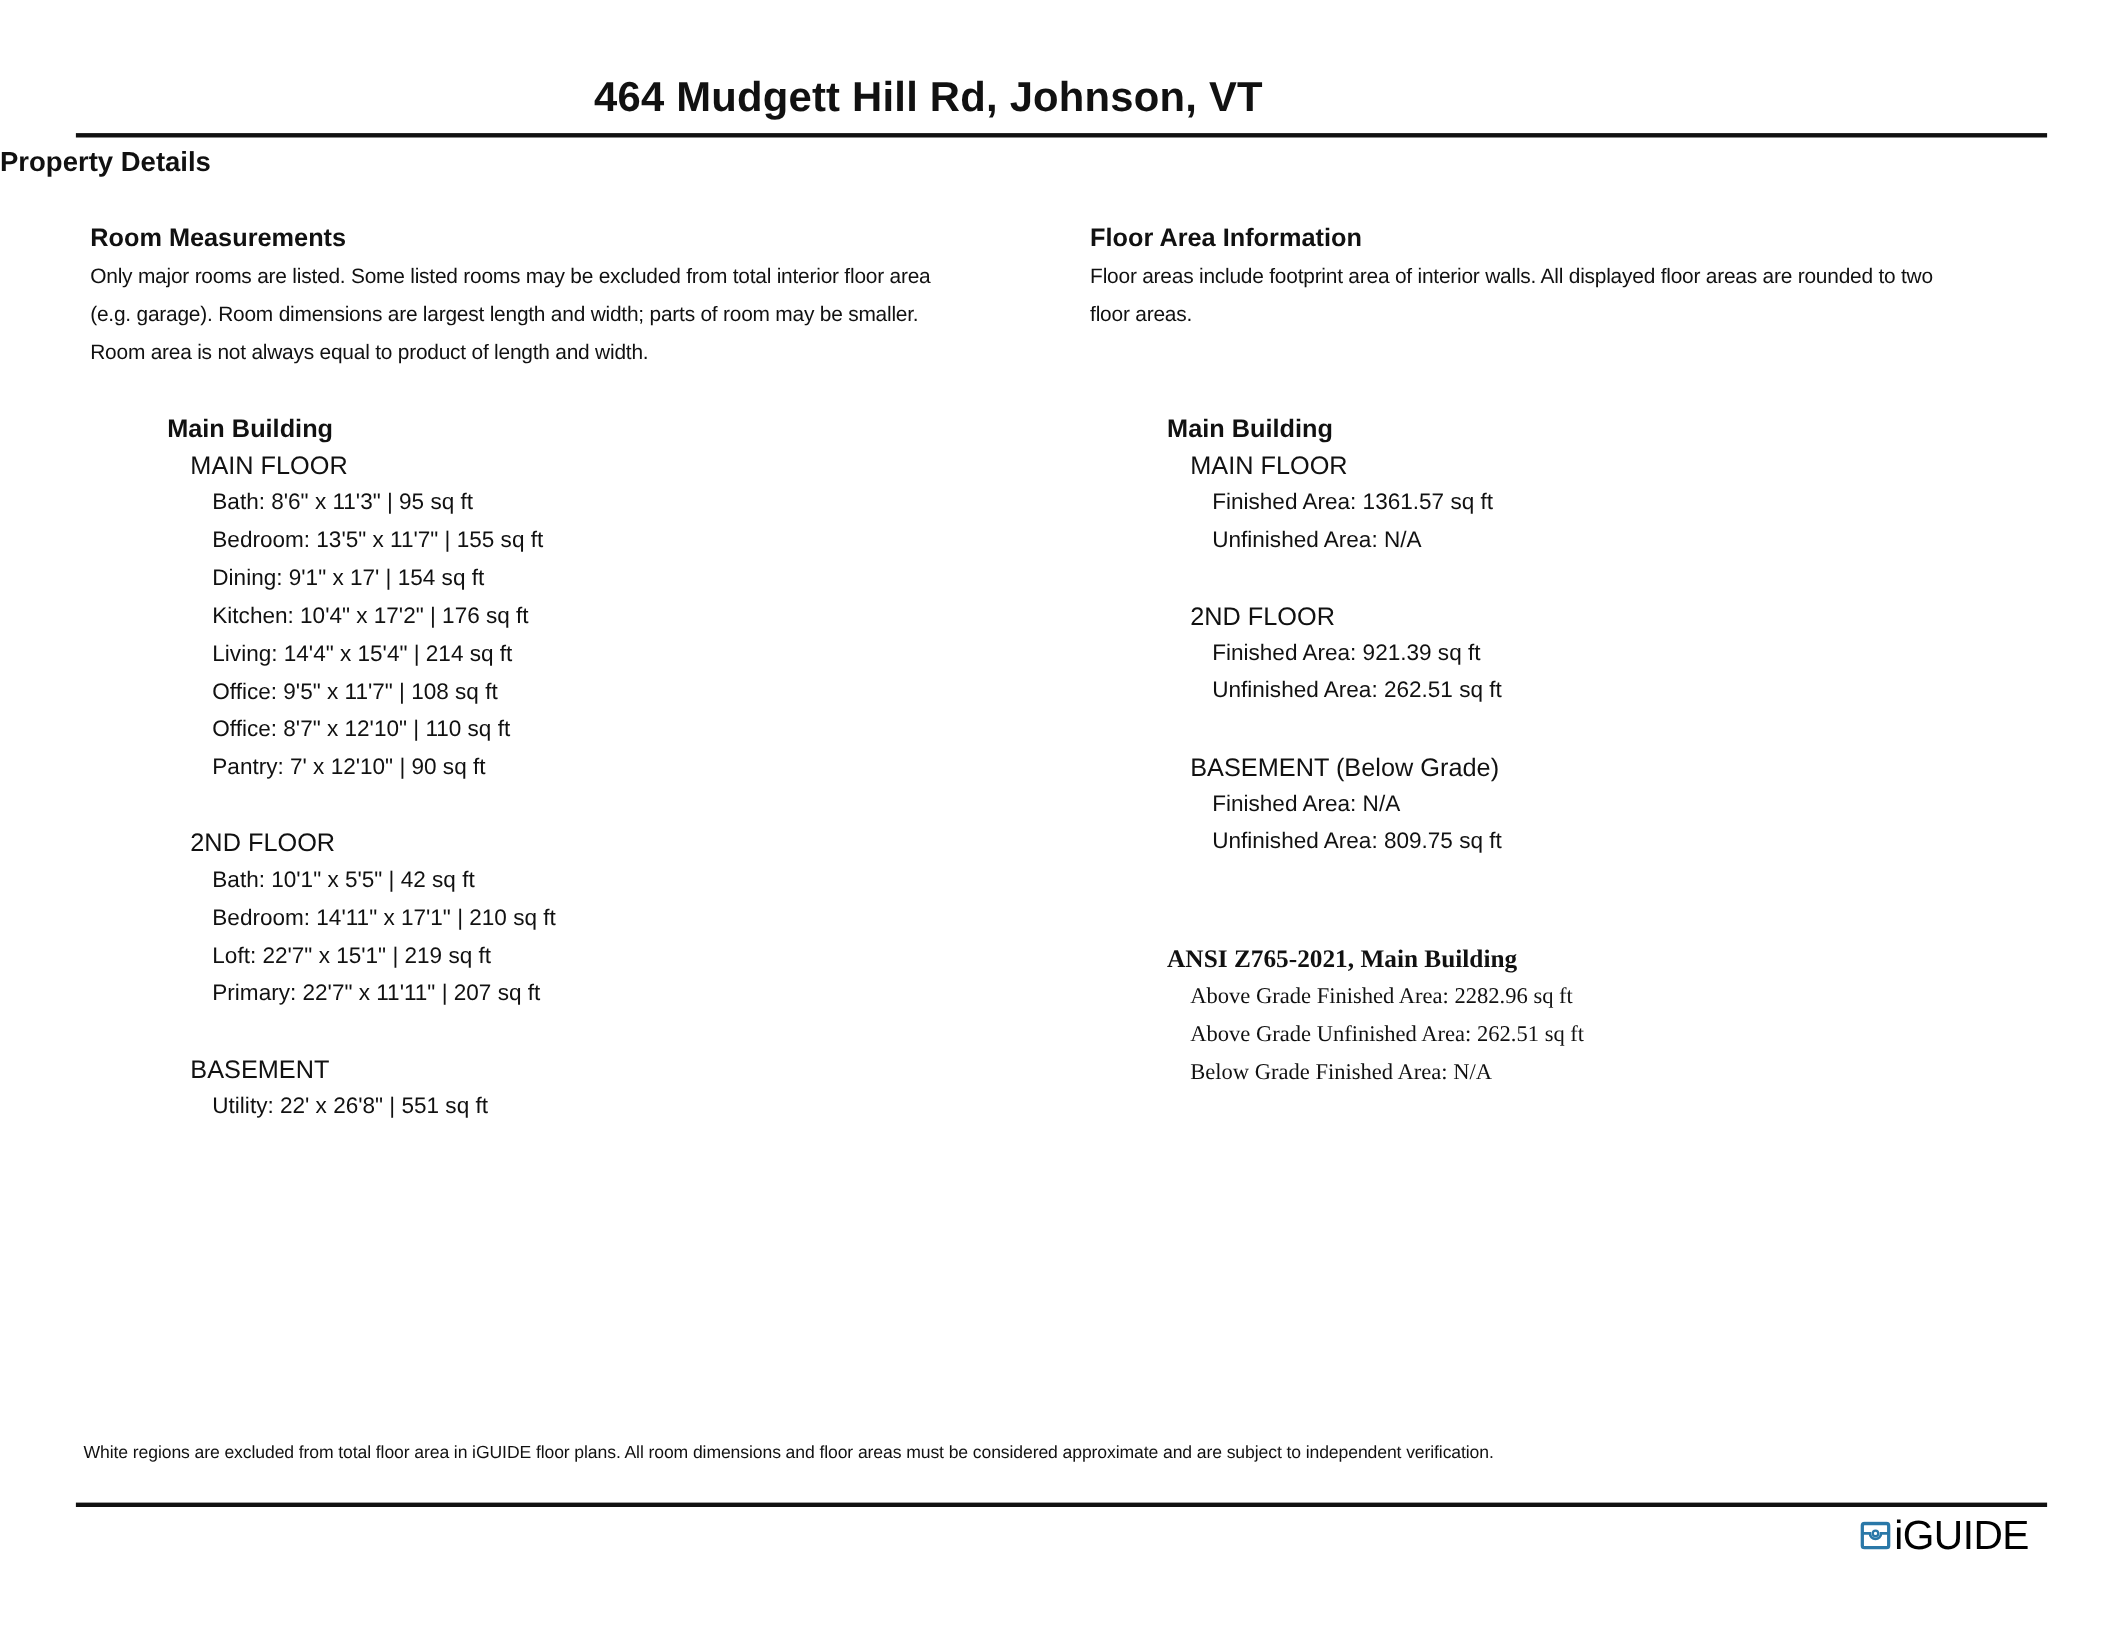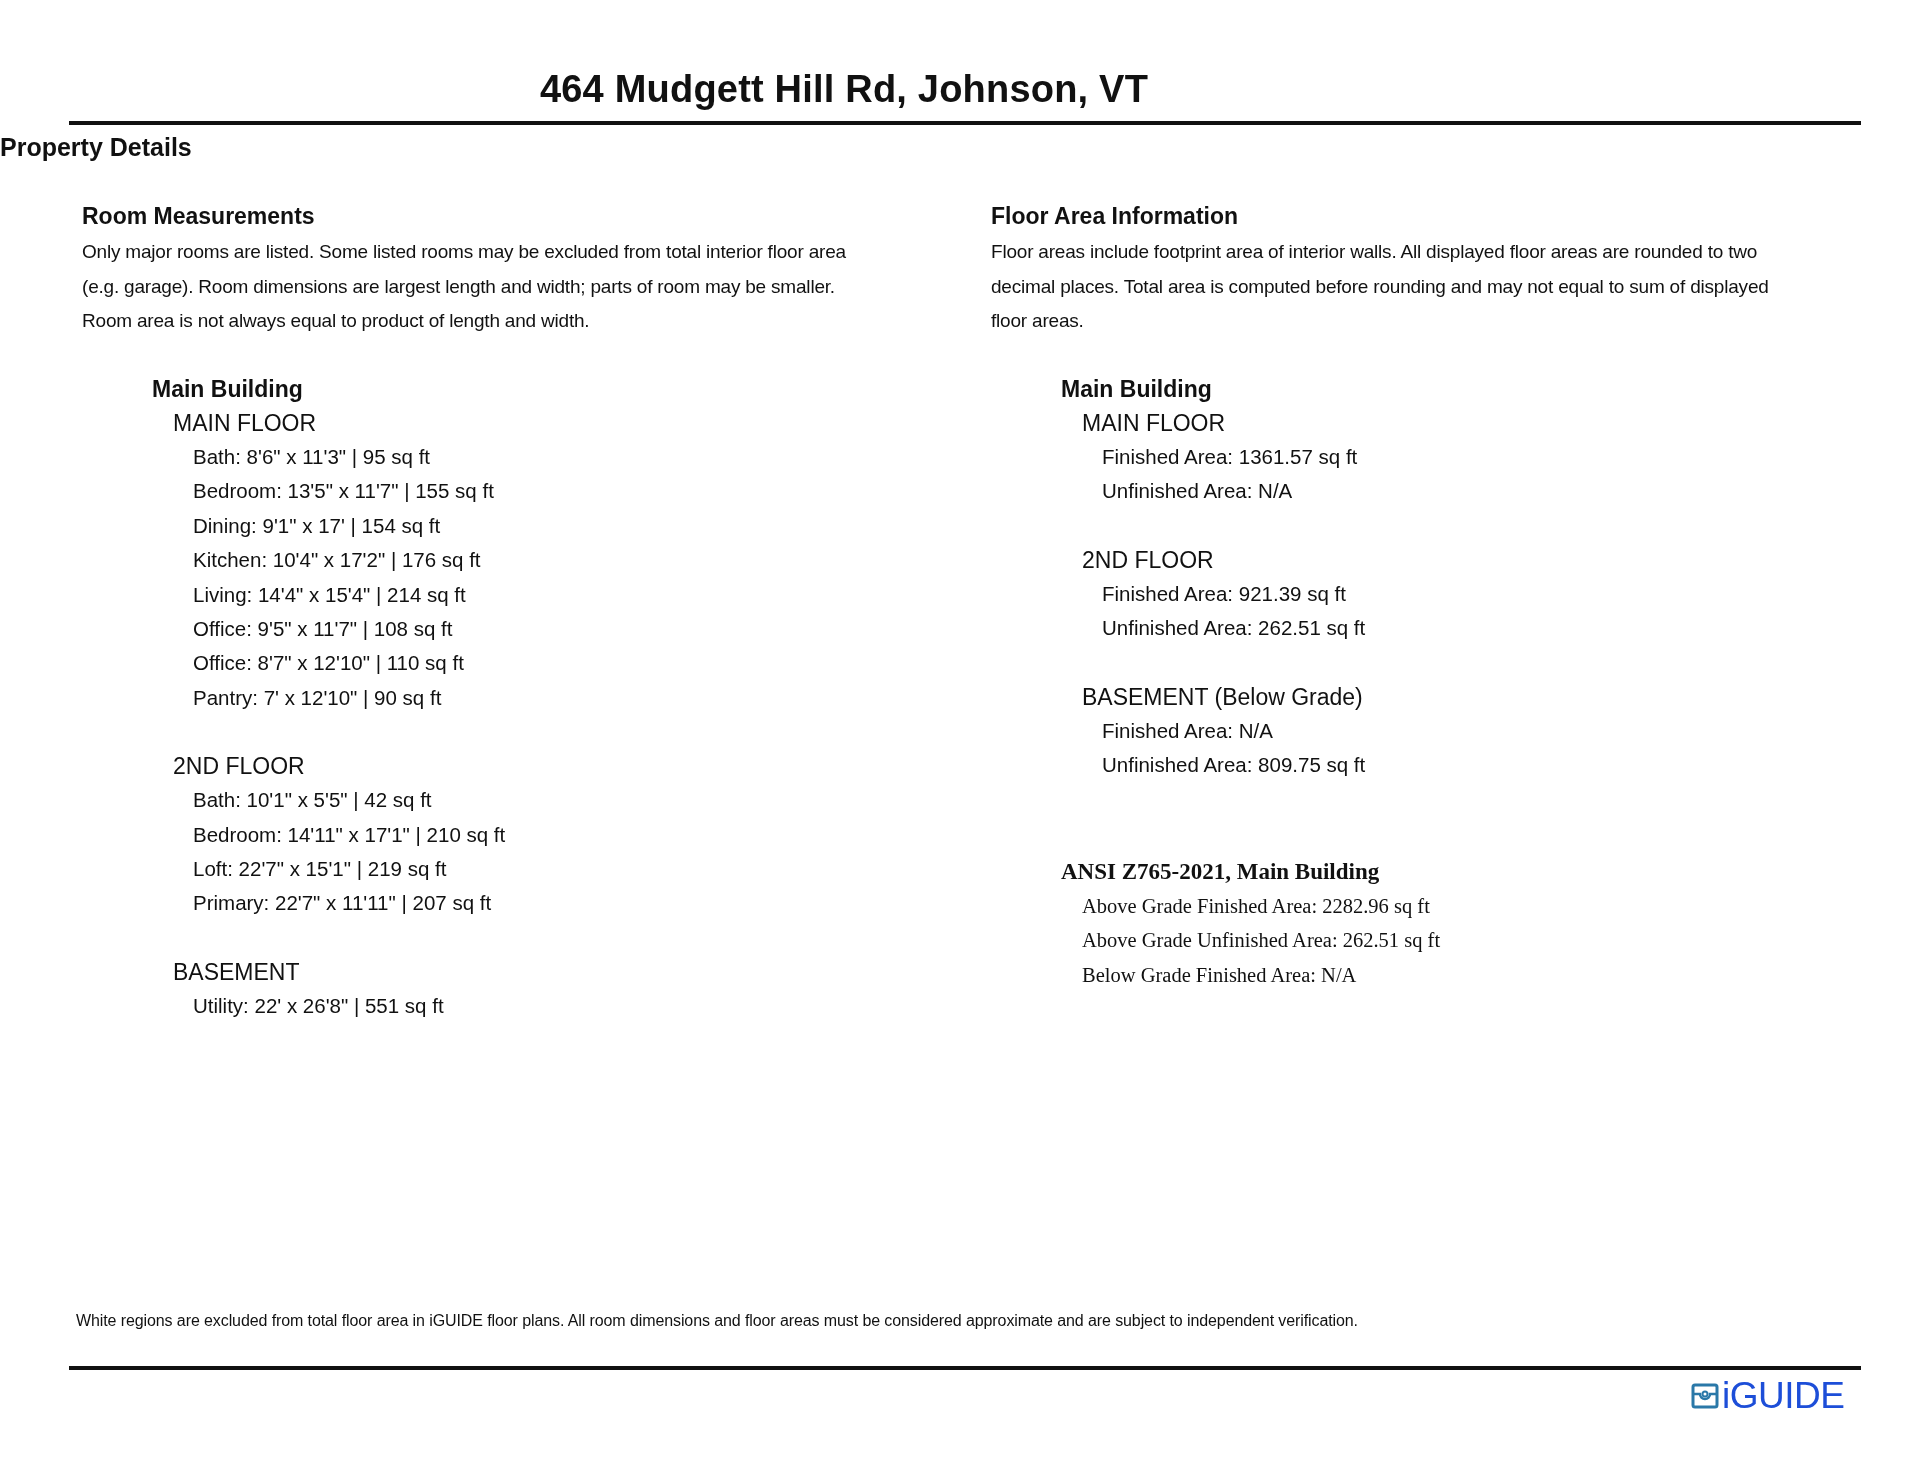--- a/index.html
+++ b/index.html
@@ -104,21 +104,21 @@
     .logo-icon {
       width: 28px;
       height: 26px;
       margin-right: 3px;
     }
     .logo-text {
       font-size: 37px;
       font-weight: normal;
       line-height: 40px;
       letter-spacing: -0.5px;
-      color: #1d4ed8;
+      color: #000000;
     }
   </style>
 </head>
 <body>
 
 <div class="page-title">464 Mudgett Hill Rd, Johnson, VT</div>
 <div class="rule top"></div>
 <div class="subtitle">Property Details</div>
 
 <div class="column left">
@@ -156,21 +156,20 @@
   <div class="floor">
     <div class="floor-title">BASEMENT</div>
     <div class="floor-item">Utility: 22' x 26'8" | 551 sq ft</div>
   </div>
 </div>
 
 <div class="column right">
   <h2 class="section-heading">Floor Area Information</h2>
   <div class="section-desc">
     <div>Floor areas include footprint area of interior walls. All displayed floor areas are rounded to two</div>
-    <div>decimal places. Total area is computed before rounding and may not equal to sum of displayed</div>
     <div>floor areas.</div>
   </div>
 </div>
 
 <div class="block" style="left:1061px; top:372px;">
   <div class="building-title">Main Building</div>
 
   <div class="floor">
     <div class="floor-title">MAIN FLOOR</div>
     <div class="floor-item">Finished Area: 1361.57 sq ft</div>

